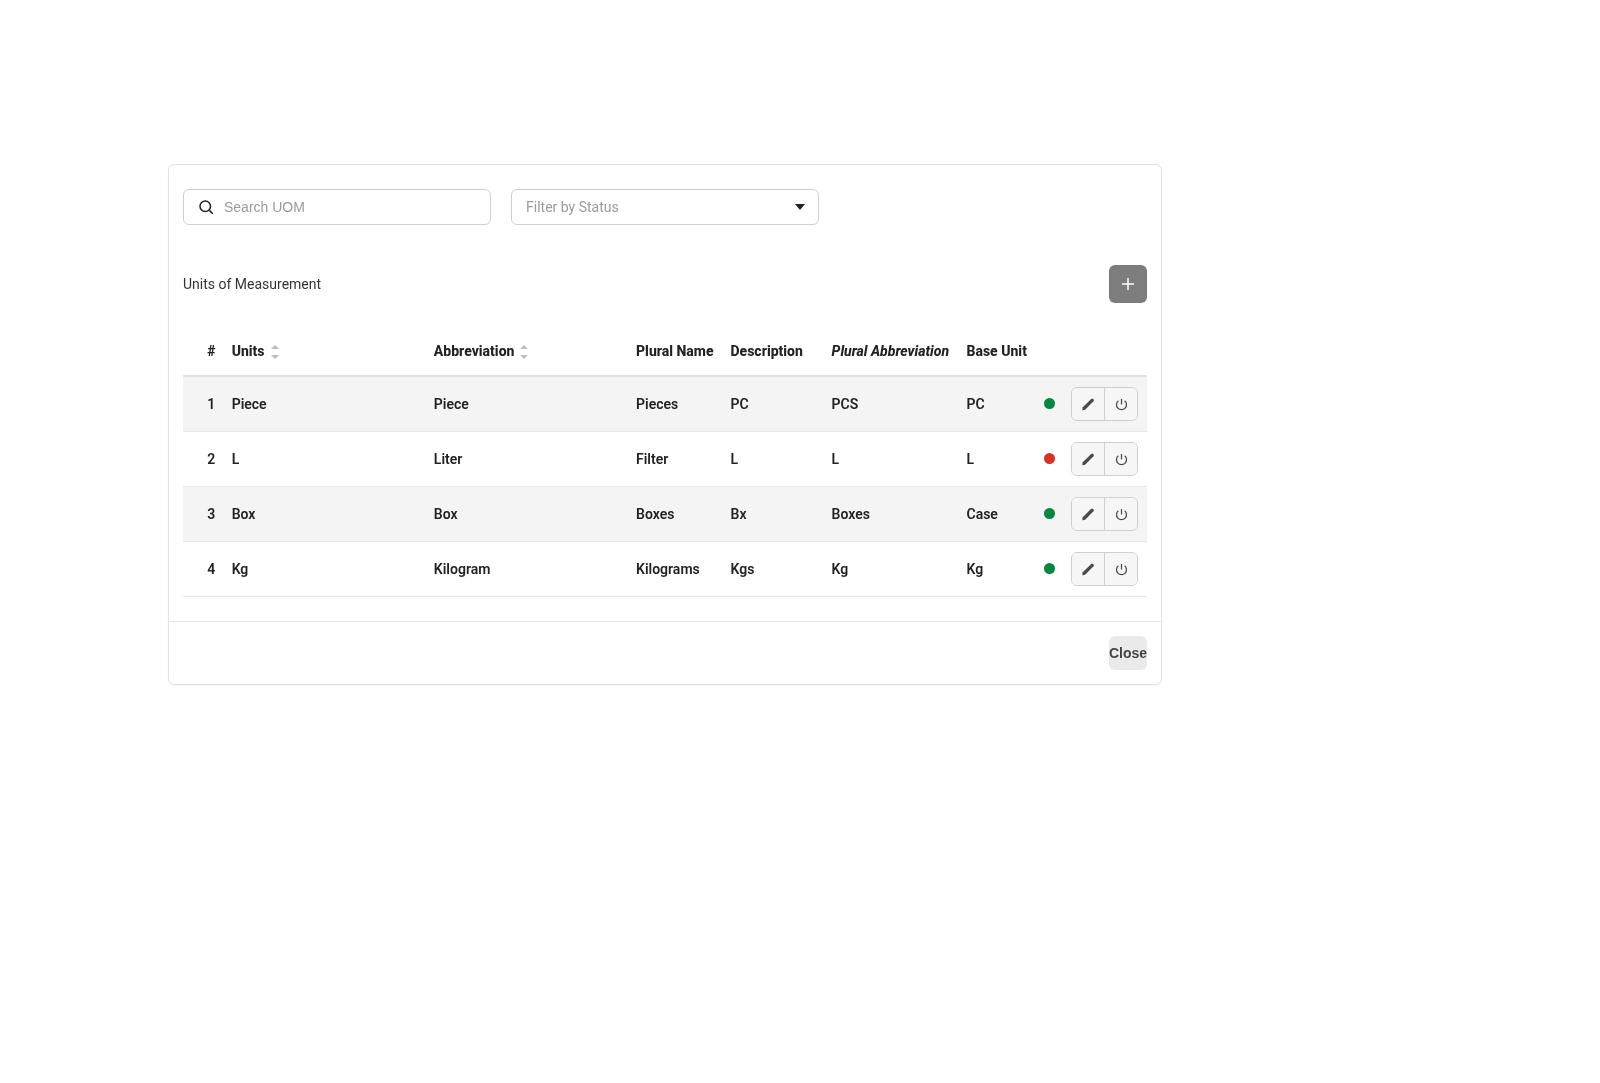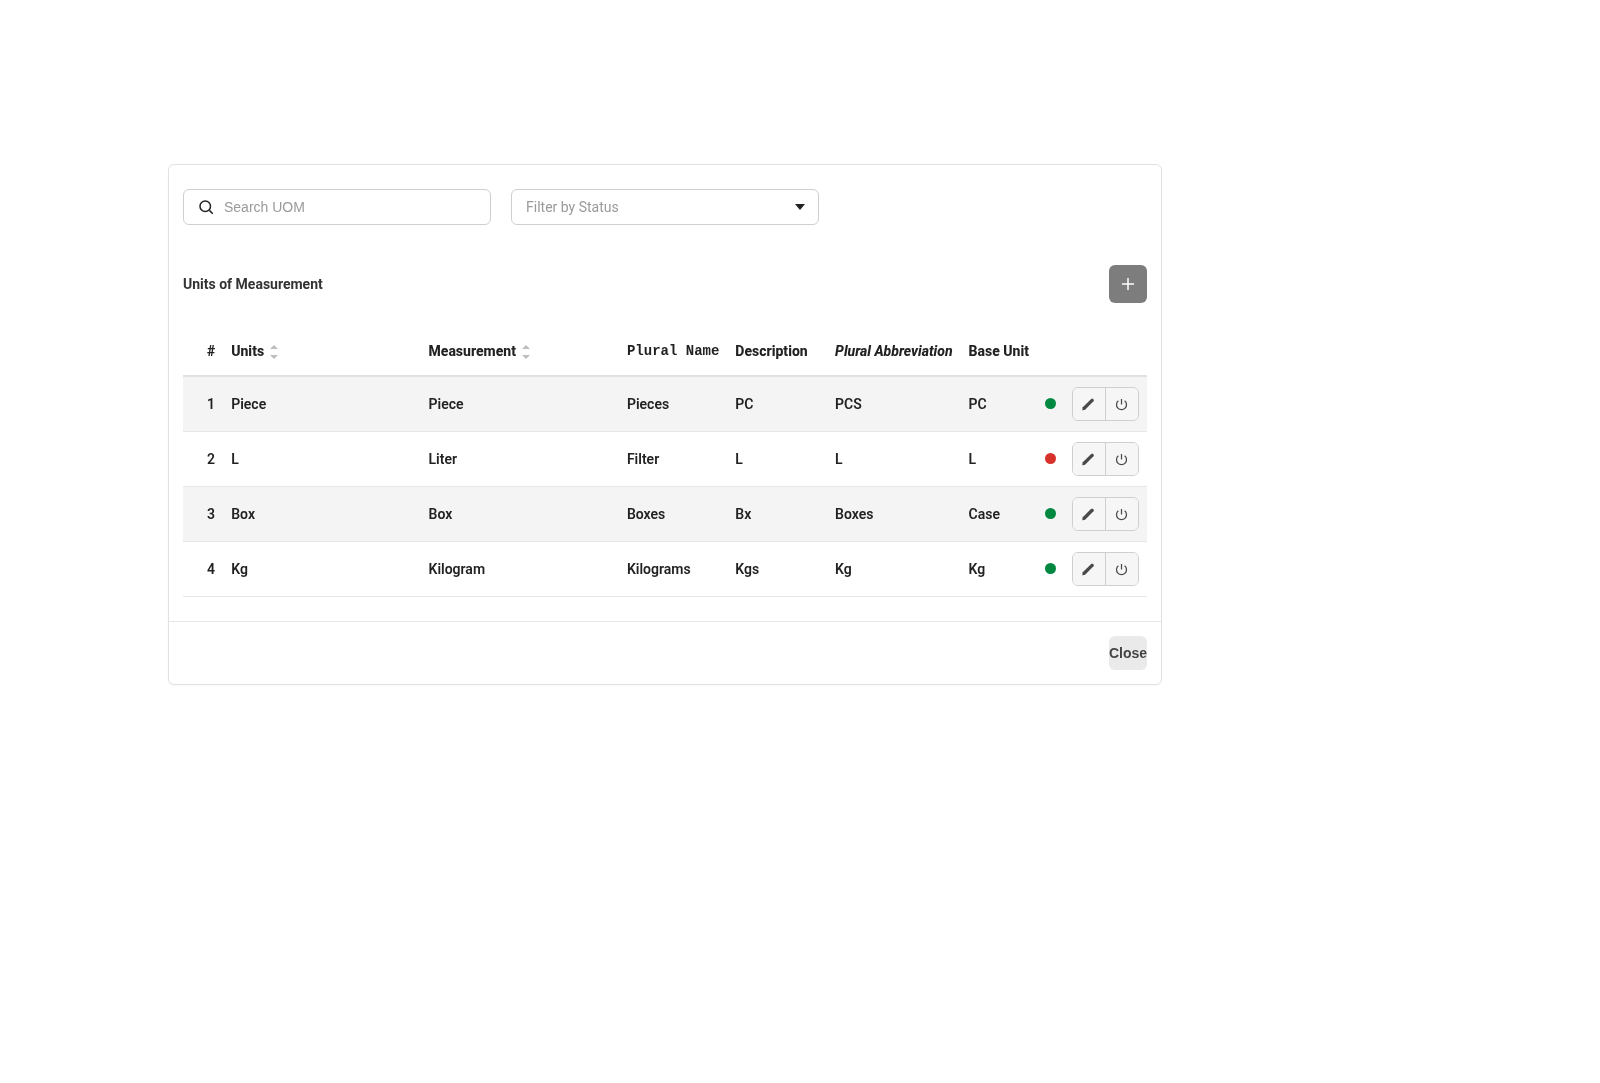--- a/index.html
+++ b/index.html
@@ -97,21 +97,21 @@
   }
 
   .section-row {
     display: flex;
     justify-content: space-between;
     align-items: center;
     margin-bottom: 24px;
   }
   .section-title {
     font-size: 14px;
-    font-weight: 700;
+    font-weight: 400;
     color: #333;
   }
   .add-button {
     width: 38px; height: 38px;
     background: #7d7d7d;
     border-radius: 6px;
     display: flex; align-items: center; justify-content: center;
     cursor: pointer;
   }
   .add-button svg { width: 18px; height: 18px; stroke: #fff; stroke-width: 2; fill: none; }
@@ -125,21 +125,21 @@
     text-align: left;
     font-weight: 800;
     color: #222;
     padding: 16px 8px 16px 8px;
     border-bottom: 2px solid #e1e1e1;
     white-space: nowrap;
   }
   .uom-table thead th.col-index { width: 40px; padding-left: 24px; text-align: center; }
   .uom-table thead th.col-name { width: 200px; }
   .uom-table thead th.col-desc { width: 200px; }
-  .uom-table thead th.col-plural { width: 90px; font-family: Liberation Mono, monospace; }
+  .uom-table thead th.col-plural { width: 90px; }
   .uom-table thead th.col-abbr { width: 100px; }
   .uom-table thead th.col-plabbr { width: 130px; font-style: italic; }
   .uom-table thead th.col-base { width: 75px; }
   .uom-table thead th.col-status { width: 24px; }
   .uom-table thead th.col-actions { width: 80px; }
 
   .sort-icon {
     display: inline-block;
     margin-left: 6px;
     vertical-align: middle;
@@ -237,21 +237,21 @@
             <line x1="4" y1="12" x2="20" y2="12"></line>
           </svg>
       </div>
     </div>
 
     <table class="uom-table">
       <thead>
         <tr>
           <th class="col-index"><span>#</span></th>
           <th class="col-name"><span>Units</span><span class="sort-icon"></span></th>
-          <th class="col-desc"><span>Measurement</span><span class="sort-icon"></span></th>
+          <th class="col-desc"><span>Abbreviation</span><span class="sort-icon"></span></th>
           <th class="col-plural"><span>Plural Name</span></th>
           <th class="col-abbr"><span>Description</span></th>
           <th class="col-plabbr"><span>Plural Abbreviation</span></th>
           <th class="col-base"><span>Base Unit</span></th>
           <th class="col-status"></th>
           <th class="col-actions"></th>
         </tr>
       </thead>
       <tbody>
 

